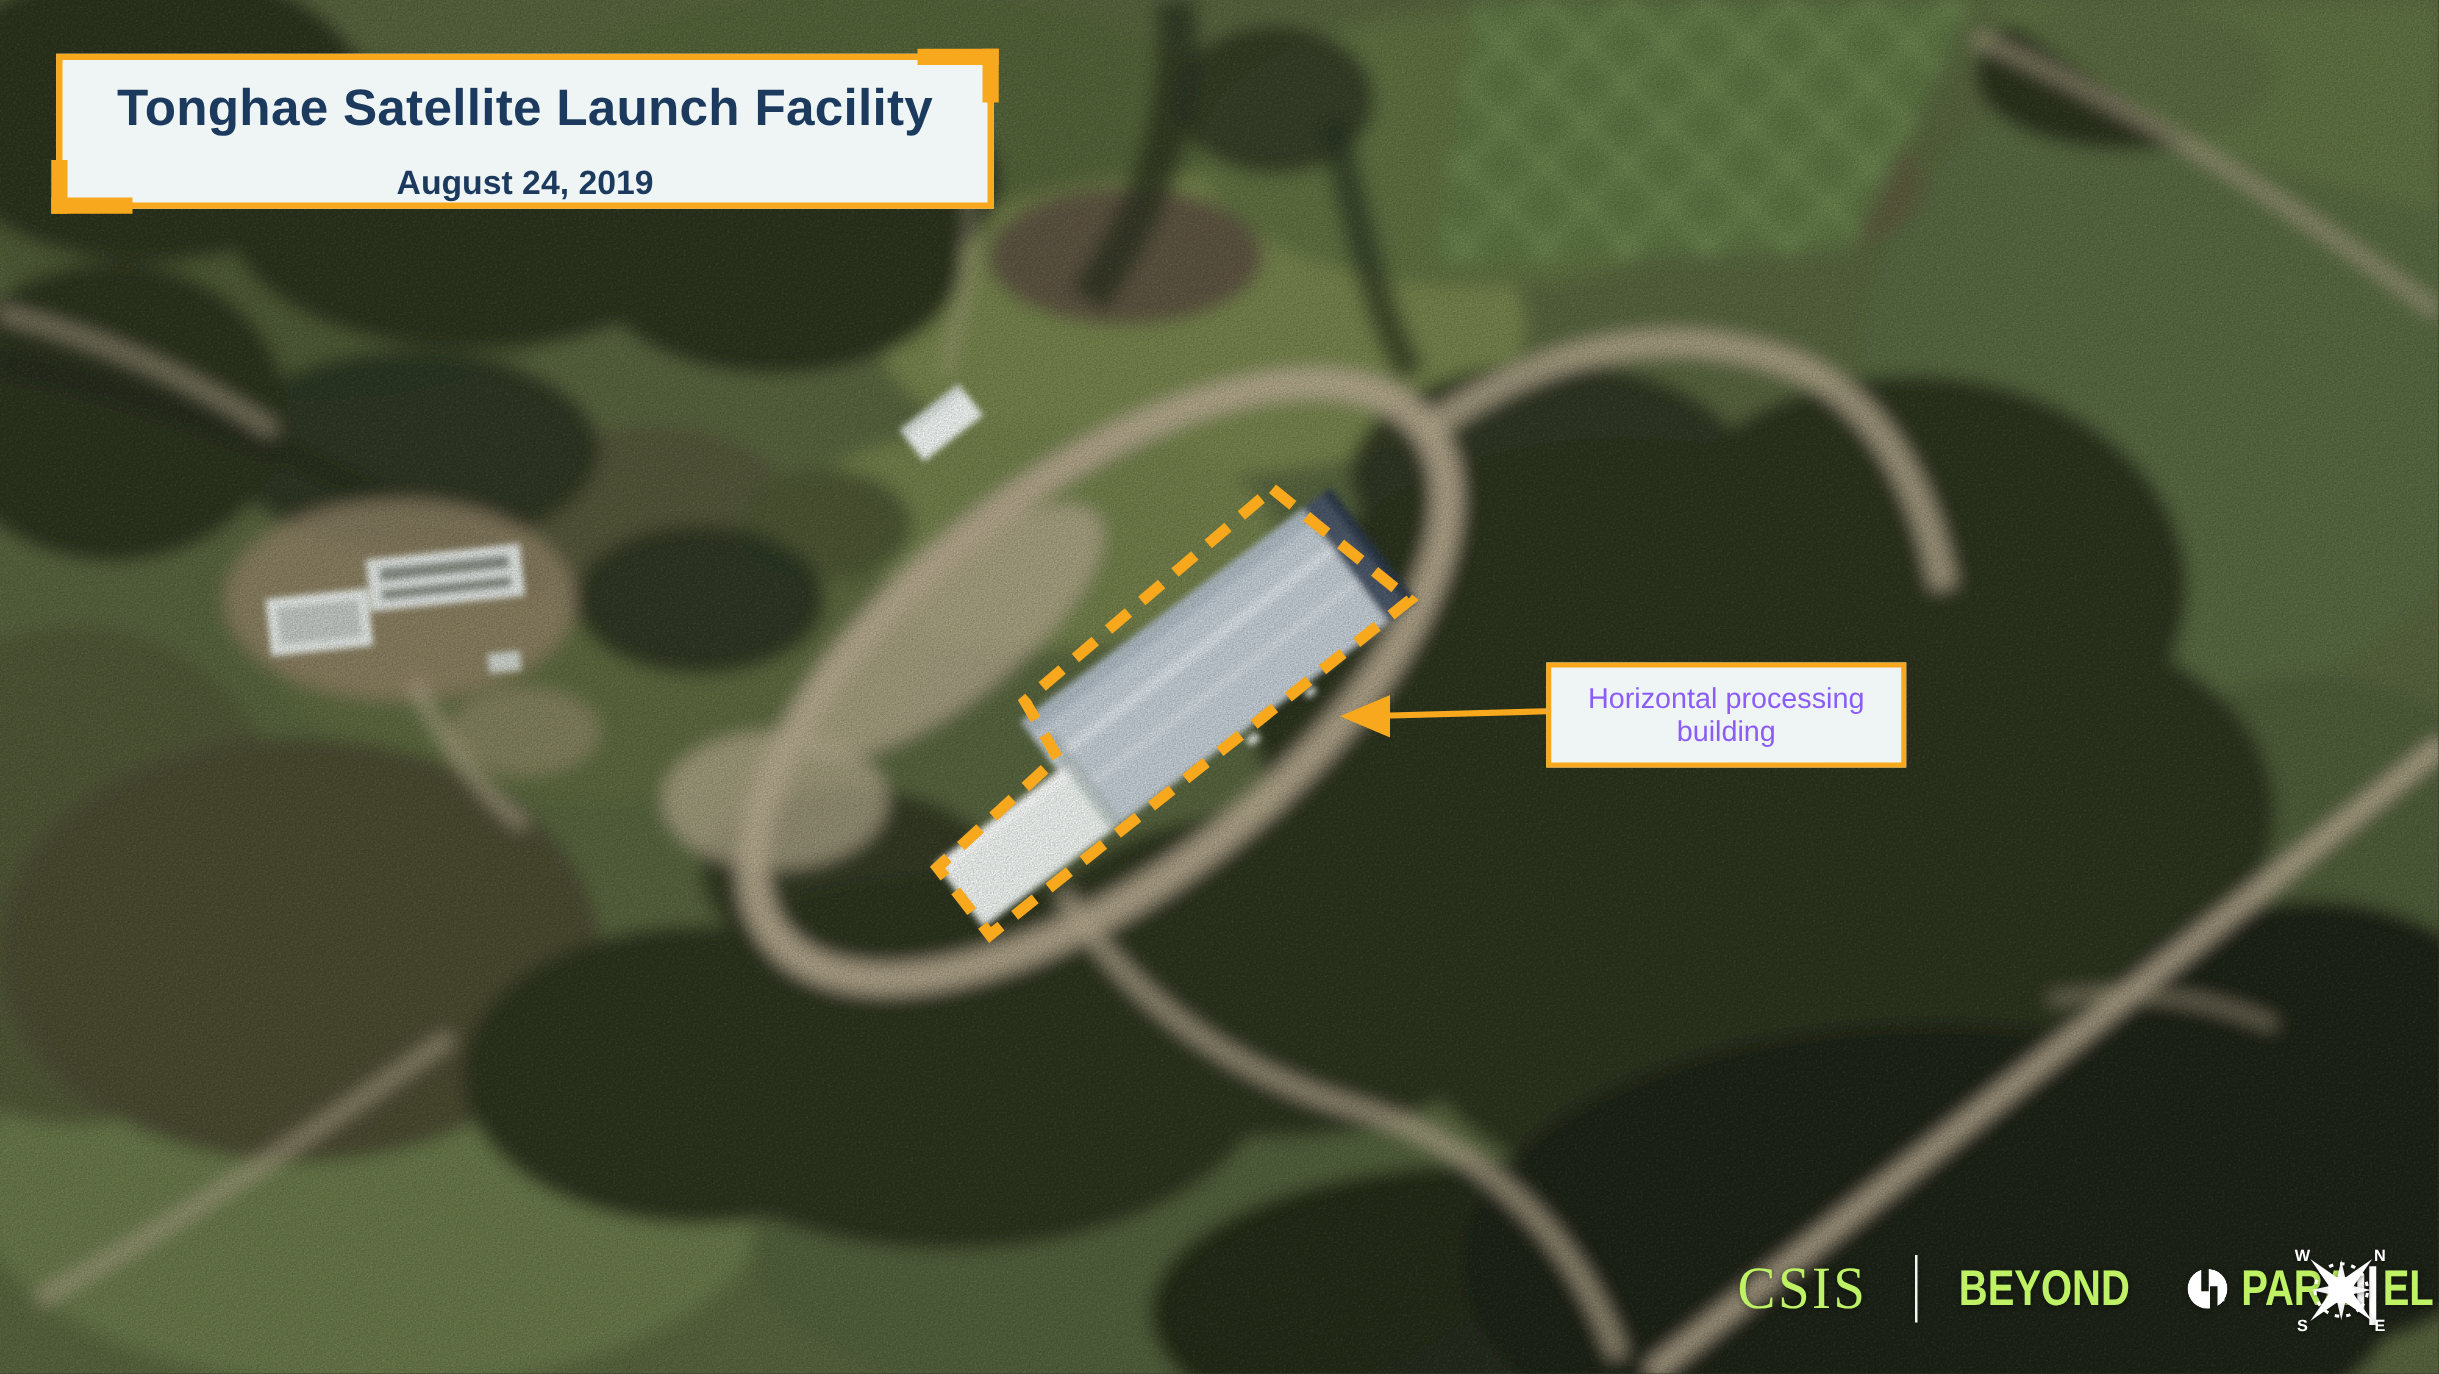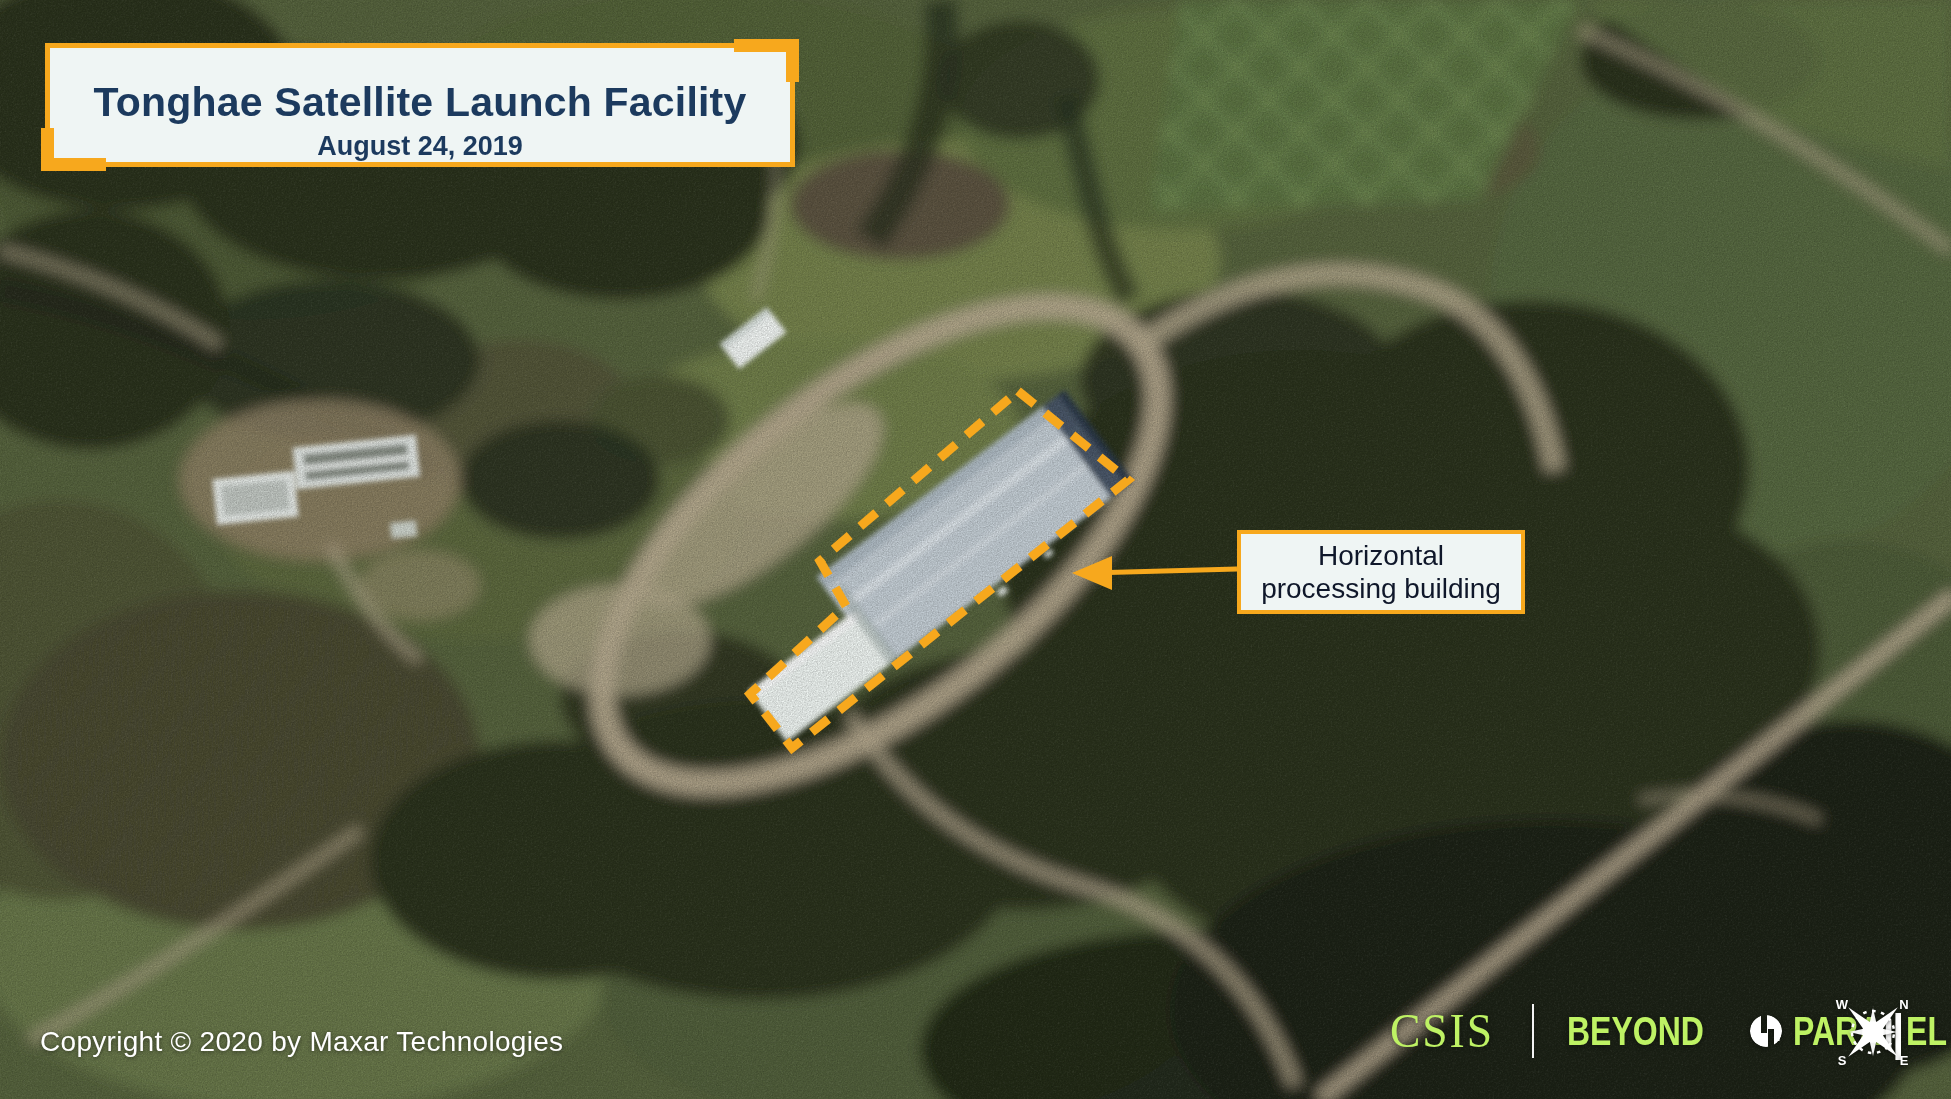--- a/index.html
+++ b/index.html
@@ -15,30 +15,30 @@
   #title-box{
     left:45px;top:43px;width:750px;height:124px;box-sizing:border-box;
     background:#EFF5F4;border:5px solid #F7A81D;
     display:flex;flex-direction:column;align-items:center;justify-content:flex-end;
     z-index:30;
   }
   #title-box .bracket{position:absolute;width:52px;height:30px;}
   #title-box .bracket.tr{top:-9px;right:-9px;border-top:13px solid #F7A81D;border-right:13px solid #F7A81D;}
   #title-box .bracket.bl{bottom:-9px;left:-9px;border-bottom:13px solid #F7A81D;border-left:13px solid #F7A81D;}
   #map-title{font-size:41px;font-weight:600;color:#1C3A5E;letter-spacing:.2px;line-height:1.05;}
-  #map-date{font-size:27px;font-weight:700;color:#1C3A5E;margin-top:7px;}
+  #map-date{font-size:27px;font-weight:700;color:#1C3A5E;margin-top:23px;}
 
   
   #annotation-box{
     left:1237px;top:530px;width:288px;height:84px;box-sizing:border-box;
     background:#EFF5F4;border:4px solid #F7A81D;
     display:flex;align-items:center;justify-content:center;text-align:center;
     z-index:25;padding:0 8px;
   }
-  #annotation-box .lbl{font-size:28px;font-weight:500;color:#0f172a;line-height:1.18;}
+  #annotation-box .lbl{font-size:23px;font-weight:500;color:#8b5cf6;line-height:1.18;}
 
   
   #copyright{
     left:40px;top:1026px;color:#fff;font-size:28px;font-weight:400;
     text-shadow:0 1px 4px rgba(0,0,0,.55);z-index:30;letter-spacing:.3px;
   }
 
   
   #brand-row{
     left:1390px;top:998px;height:66px;display:flex;align-items:center;gap:33px;
@@ -226,21 +226,20 @@
     <div class="bracket tr"></div>
     <div class="bracket bl"></div>
     <div id="map-title">Tonghae Satellite Launch Facility</div>
     <div id="map-date">August 24, 2019</div>
   </div>
 
   <div id="annotation-box" class="abs">
     <div class="lbl">Horizontal processing building</div>
   </div>
 
-  <div id="copyright" class="abs">Copyright © 2020 by Maxar Technologies</div>
 
   <div id="brand-row" class="abs">
     <div id="csis-logo">CSIS</div>
     <div class="brand-divider"></div>
     <div id="bp-wordmark">
       <span class="bp-word">BEYOND</span>
       <svg width="36" height="36" viewBox="0 0 36 36">
         <defs>
           <mask id="bp-mask">
             <circle cx="18" cy="18" r="16" fill="#fff"></circle>

